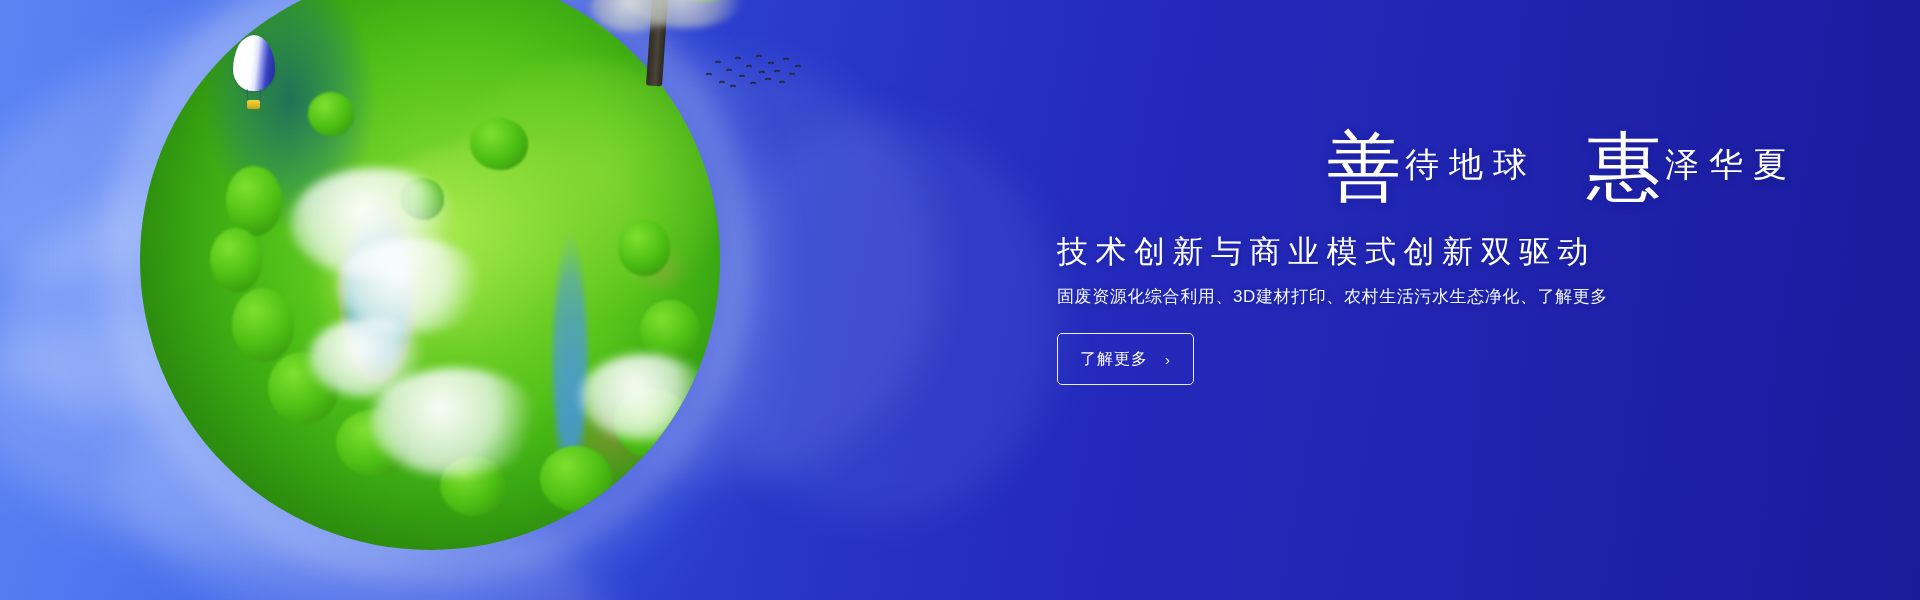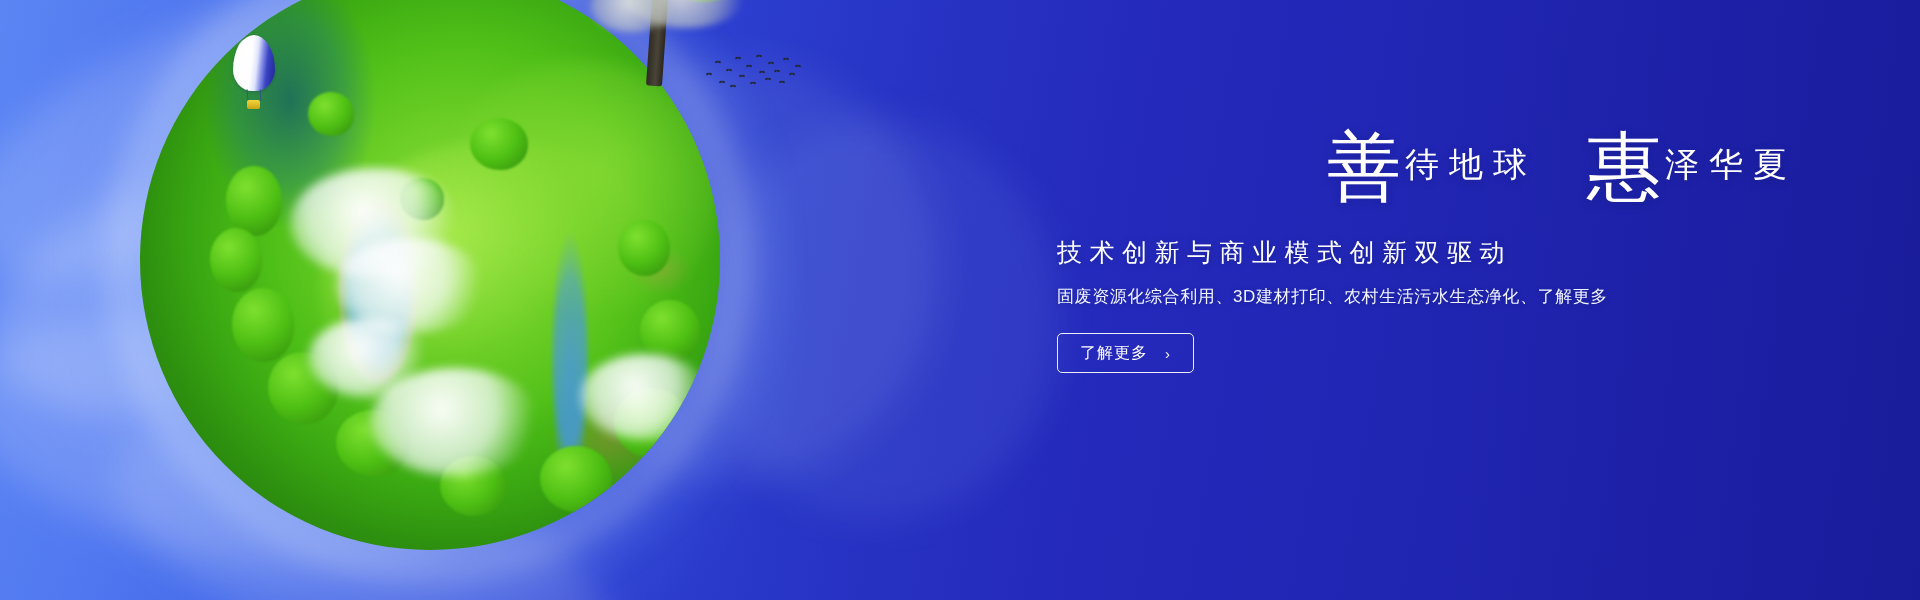--- a/index.html
+++ b/index.html
@@ -168,36 +168,36 @@
   }
   #headline .small {
     font-size:34px; line-height:34px; font-weight:400;
     letter-spacing:10px; vertical-align:2px;
     text-shadow:0 2px 8px rgba(10,20,90,0.30);
   }
   #headline .gap { display:inline-block; width:42px; }
 
   #subtitle {
     margin-top:14px;
-    font-size:25px; line-height:32px; color:#ffffff;
+    font-size:31px; line-height:32px; color:#ffffff;
     letter-spacing:7.5px; white-space:nowrap;
     text-shadow:0 1px 6px rgba(10,20,90,0.35);
   }
 
   #tagline {
     margin-top:17px;
     font-size:17px; line-height:24px; color:#f2f5ff;
     letter-spacing:0.6px; white-space:nowrap;
     text-shadow:0 1px 5px rgba(10,20,90,0.35);
   }
 
   #cta {
     margin-top:24px;
     display:inline-flex; align-items:center; justify-content:center; gap:17px;
-    width:137px; height:40px;
+    width:137px; height:52px;
     border:1px solid rgba(255,255,255,0.92);
     border-radius:5px;
     background:transparent;
     color:#ffffff; font-size:16px; letter-spacing:1px;
     cursor:pointer;
   }
   #cta .chev { font-size:15px; opacity:0.95; }
 
   
   #vignette { position:absolute; right:0; top:0; width:520px; height:600px;

